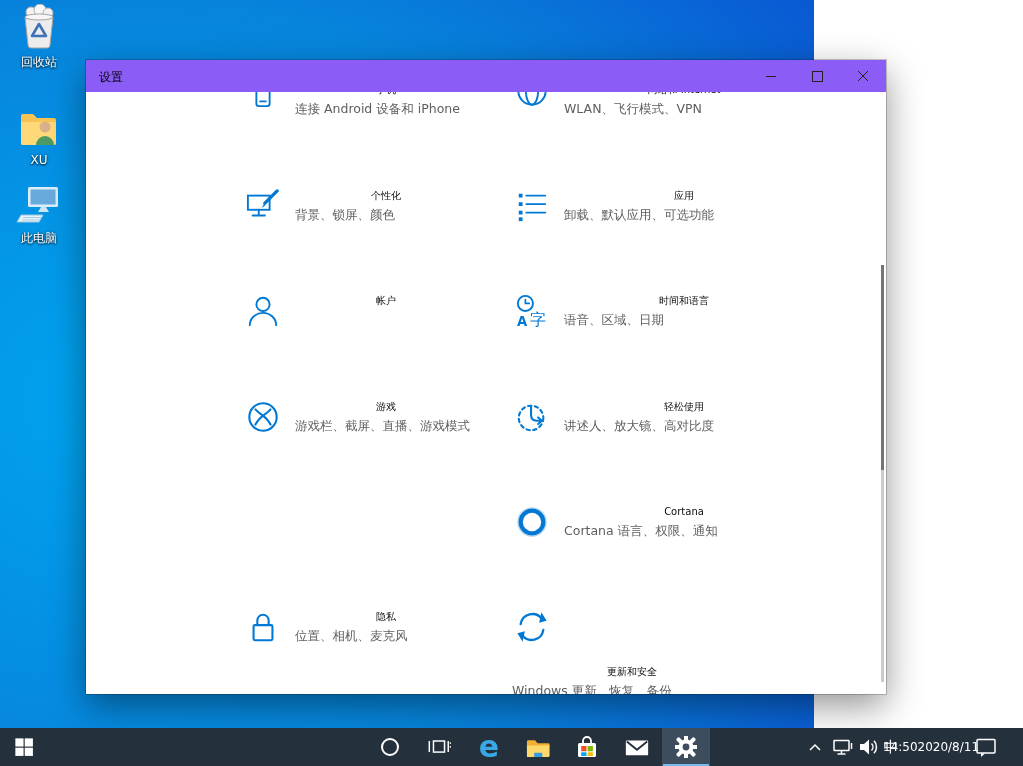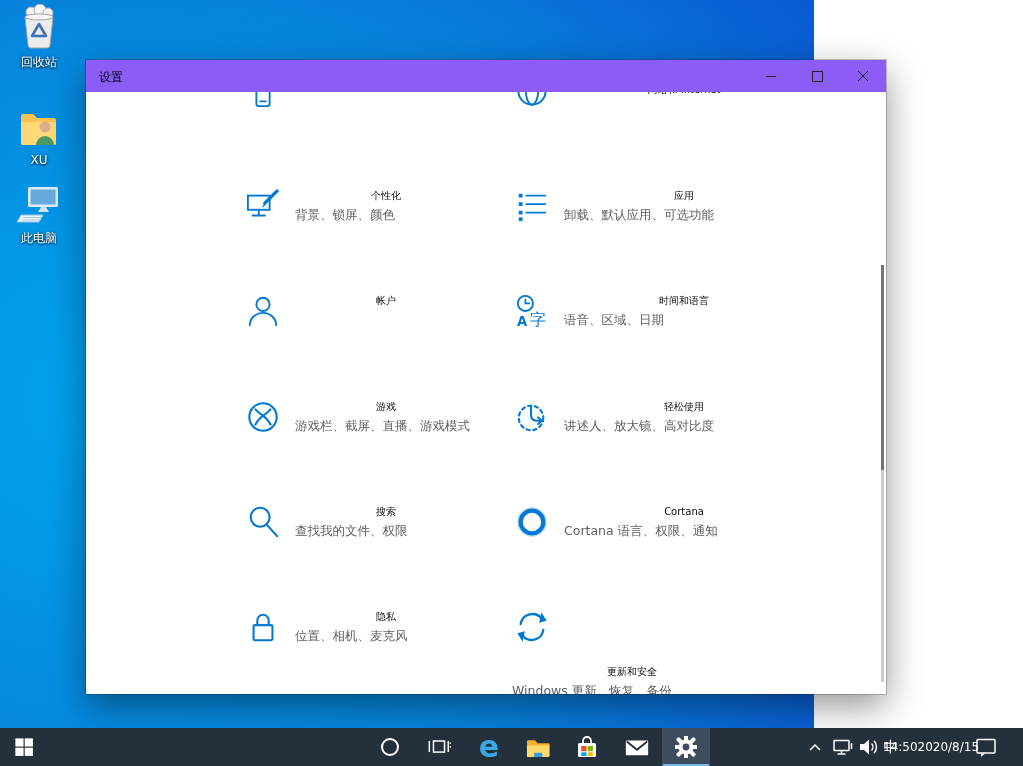--- a/index.html
+++ b/index.html
@@ -110,32 +110,37 @@
 
     <div class="content">
 
       <div class="tile col-l cut" style="top:-12px;">
         <div class="tile-icon">
           <svg width="34" height="34" viewBox="0 0 36 36" fill="none" stroke="#0078d4" stroke-width="2" stroke-linecap="round">
             <rect x="11" y="1" width="14" height="33" rx="2.5"></rect>
               <line x1="15" y1="29" x2="21" y2="29"></line>
           </svg>
         </div>
+        <div class="tile-text">
+          <div class="tile-title">手机</div>
+          <div class="tile-sub">连接 Android 设备和 iPhone</div>
+        </div>
       </div>
 
       <div class="tile col-r cut" style="top:-12px;">
         <div class="tile-icon">
           <svg width="34" height="34" viewBox="0 0 36 36" fill="none" stroke="#0078d4" stroke-width="2">
             <circle cx="18" cy="18" r="14.5"></circle>
               <ellipse cx="18" cy="18" rx="6.5" ry="14.5"></ellipse>
               <line x1="3.5" y1="18" x2="32.5" y2="18"></line>
           </svg>
         </div>
         <div class="tile-text">
           <div class="tile-title">网络和 Internet</div>
+          <div class="tile-sub">WLAN、飞行模式、VPN</div>
         </div>
       </div>
 
       <div class="tile col-l" style="top:94px;">
         <div class="tile-icon">
           <svg width="34" height="34" viewBox="0 0 36 36" fill="none" stroke="#0078d4" stroke-width="2" stroke-linecap="round">
             <rect x="2" y="7" width="23" height="15"></rect>
               <line x1="13.5" y1="22" x2="13.5" y2="27"></line>
               <line x1="7" y1="28" x2="20" y2="28"></line>
             <path d="M33,2 L20,15" stroke-width="3.5"></path>
@@ -214,32 +219,20 @@
             <path d="M17,7 v9 q0,6 6,6 h5"></path>
             <path d="M24.5,18.5 L28.5,22 L24.5,25.5"></path>
           </svg>
         </div>
         <div class="tile-text">
           <div class="tile-title">轻松使用</div>
           <div class="tile-sub">讲述人、放大镜、高对比度</div>
         </div>
       </div>
 
-      <div class="tile col-l" style="top:410px;">
-        <div class="tile-icon">
-          <svg width="34" height="34" viewBox="0 0 36 36" fill="none" stroke="#0078d4" stroke-width="2.2" stroke-linecap="round">
-            <circle cx="15" cy="13" r="10"></circle>
-              <line x1="22.5" y1="21.5" x2="33" y2="33"></line>
-          </svg>
-        </div>
-        <div class="tile-text">
-          <div class="tile-title">搜索</div>
-          <div class="tile-sub">查找我的文件、权限</div>
-        </div>
-      </div>
 
       <div class="tile col-r" style="top:410px;">
         <div class="tile-icon">
           <svg width="34" height="34" viewBox="0 0 36 36" fill="none">
             <circle cx="18" cy="18" r="15" stroke="#bcd9f0" stroke-width="1.5"></circle>
             <circle cx="18" cy="18" r="12" stroke="#0078d4" stroke-width="4.5"></circle>
           </svg>
         </div>
         <div class="tile-text">
           <div class="tile-title">Cortana</div>
@@ -370,21 +363,21 @@
         <polygon points="2,7 6,7 11,2.5 11,17.5 6,13 2,13" fill="#fff"></polygon>
         <path d="M13.5,6.5 a5,5 0 0 1 0,7" fill="none" stroke="#fff" stroke-width="1.5"></path>
         <path d="M16,3.8 a9,9 0 0 1 0,12.4" fill="none" stroke="#fff" stroke-width="1.5"></path>
       </svg>
     </div>
 
     <div class="tray-item tr-ime">中</div>
 
     <div class="tray-item tr-clock">
       <span>14:50</span>
-      <span>2020/8/15</span>
+      <span>2020/8/11</span>
     </div>
 
     <div class="tray-item tr-action">
       <svg width="22" height="21" viewBox="0 0 22 21">
         <rect x="2" y="2.5" width="18" height="13.5" rx="1" fill="none" stroke="#fff" stroke-width="1.5"></rect>
         <path d="M6,16.5 v3.5 l4,-3.5 z" fill="#fff"></path>
       </svg>
     </div>
   </div>
 </div>

